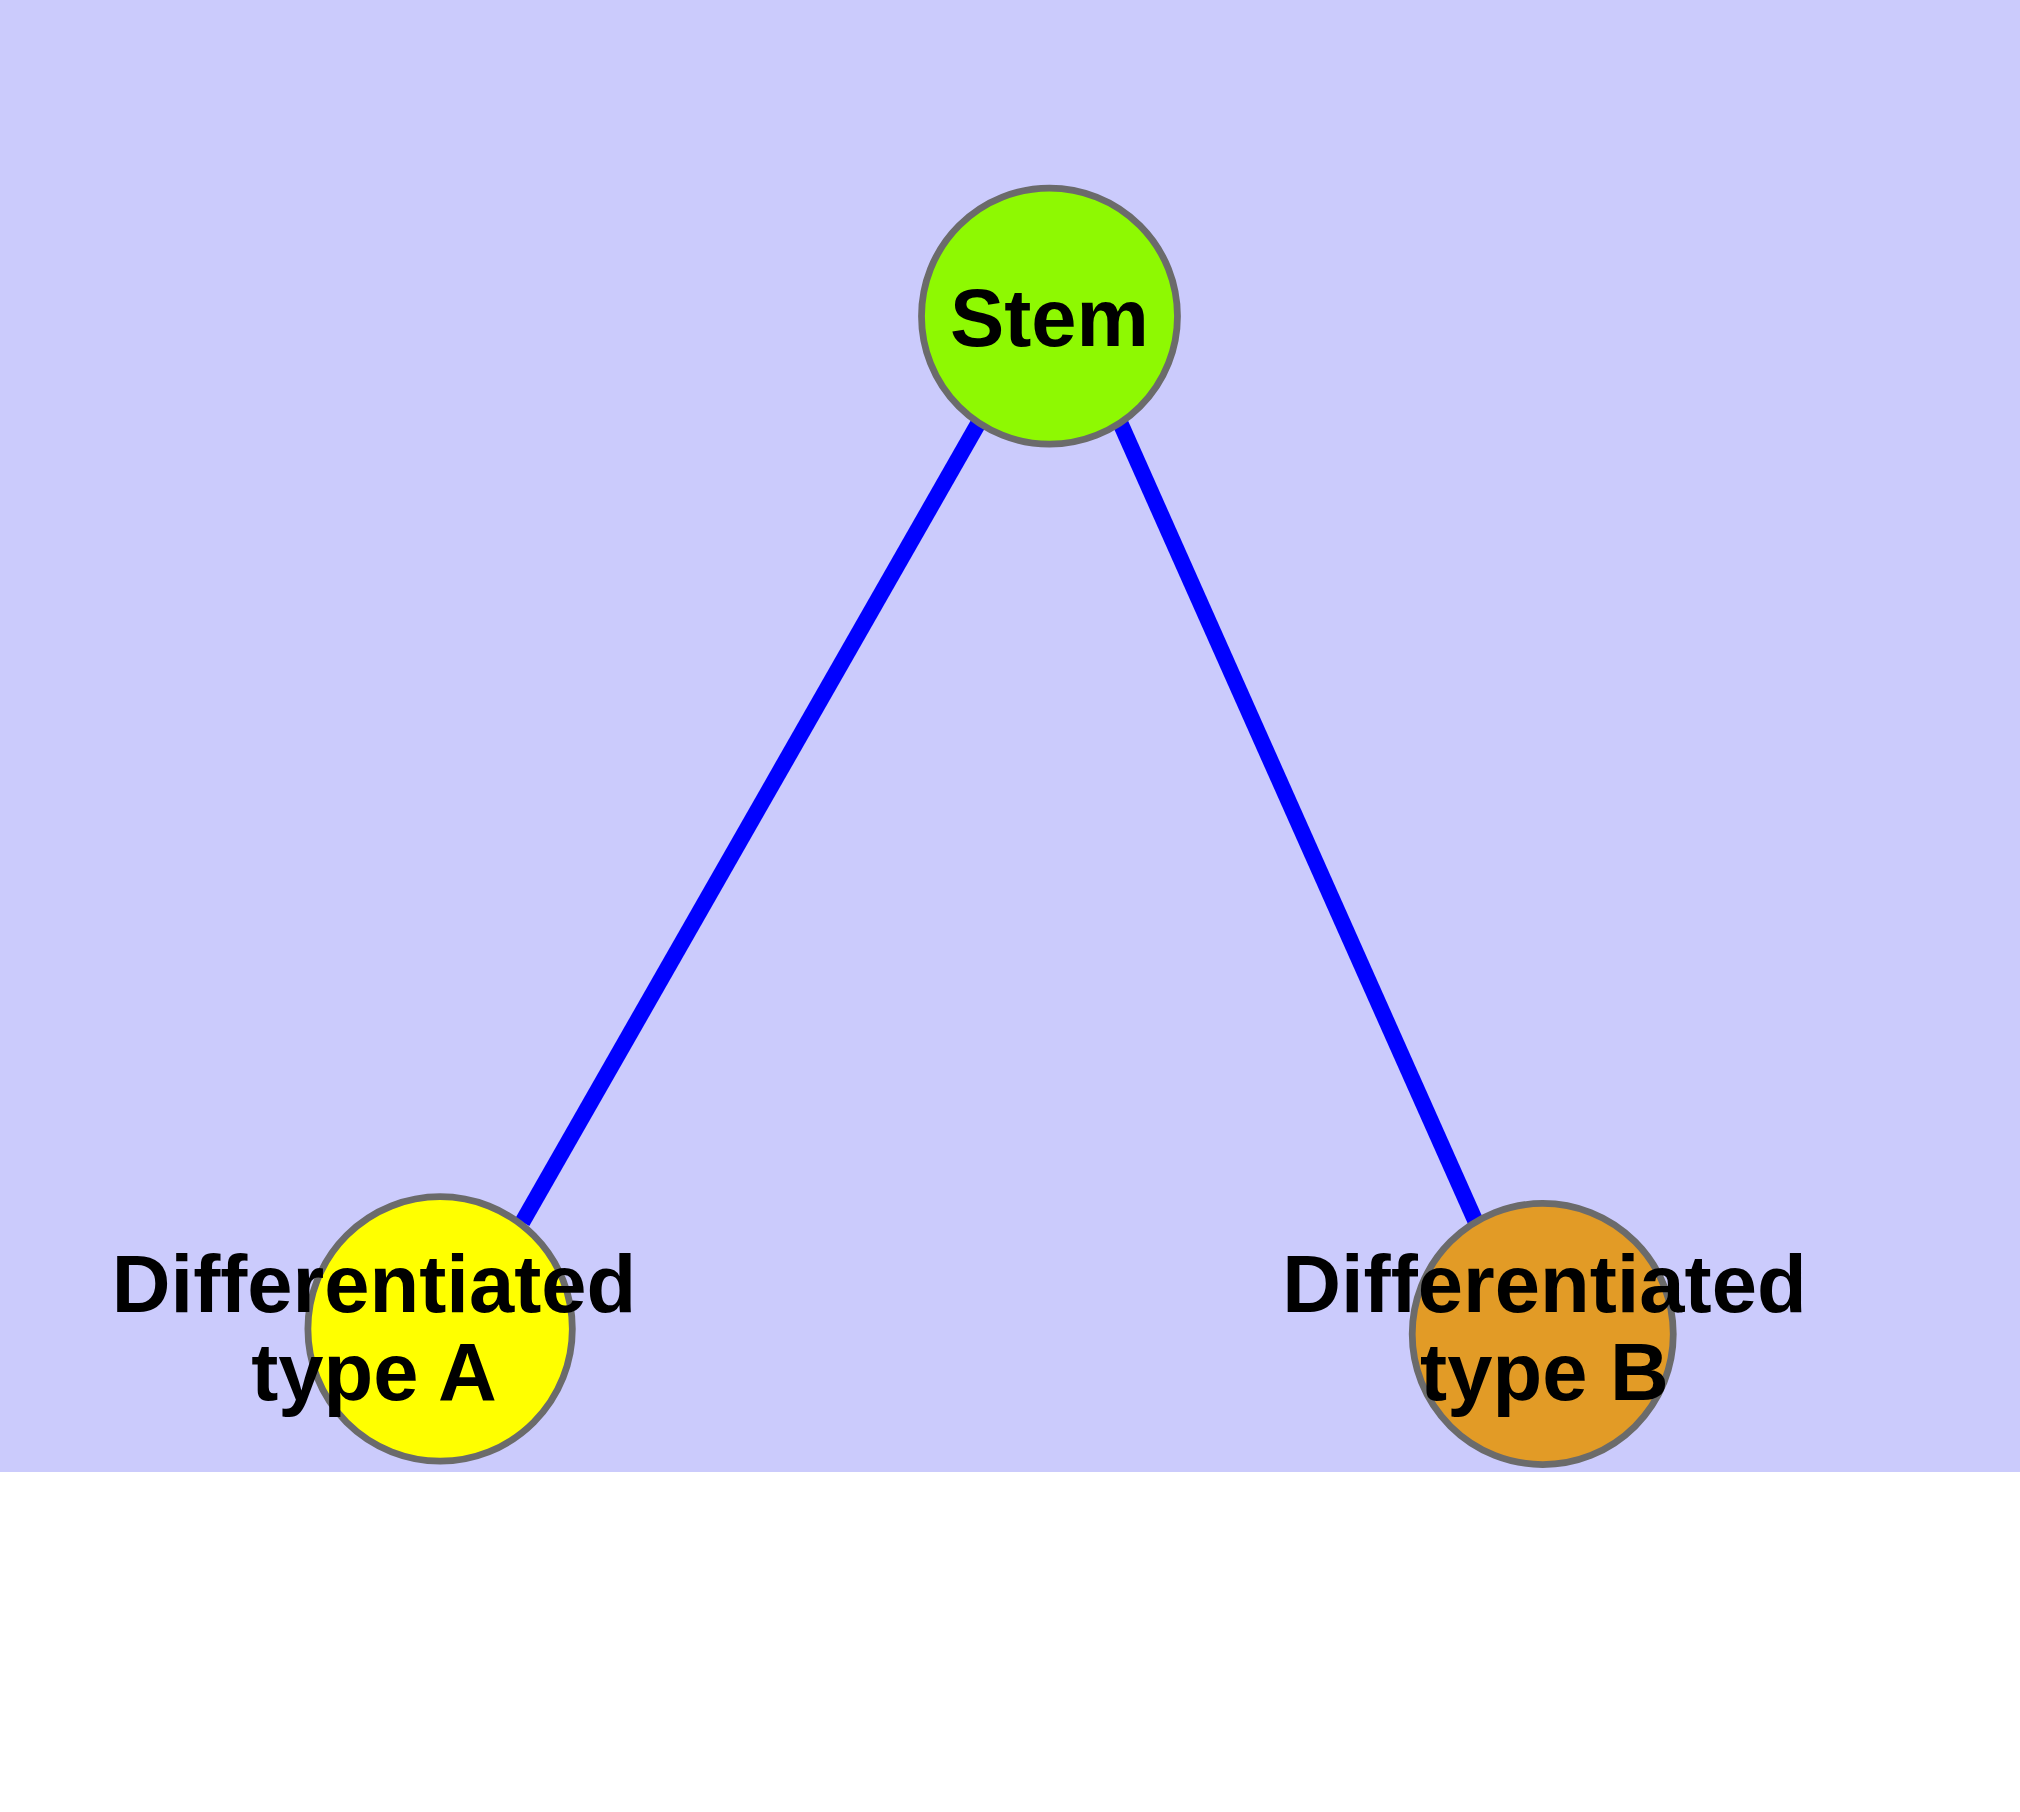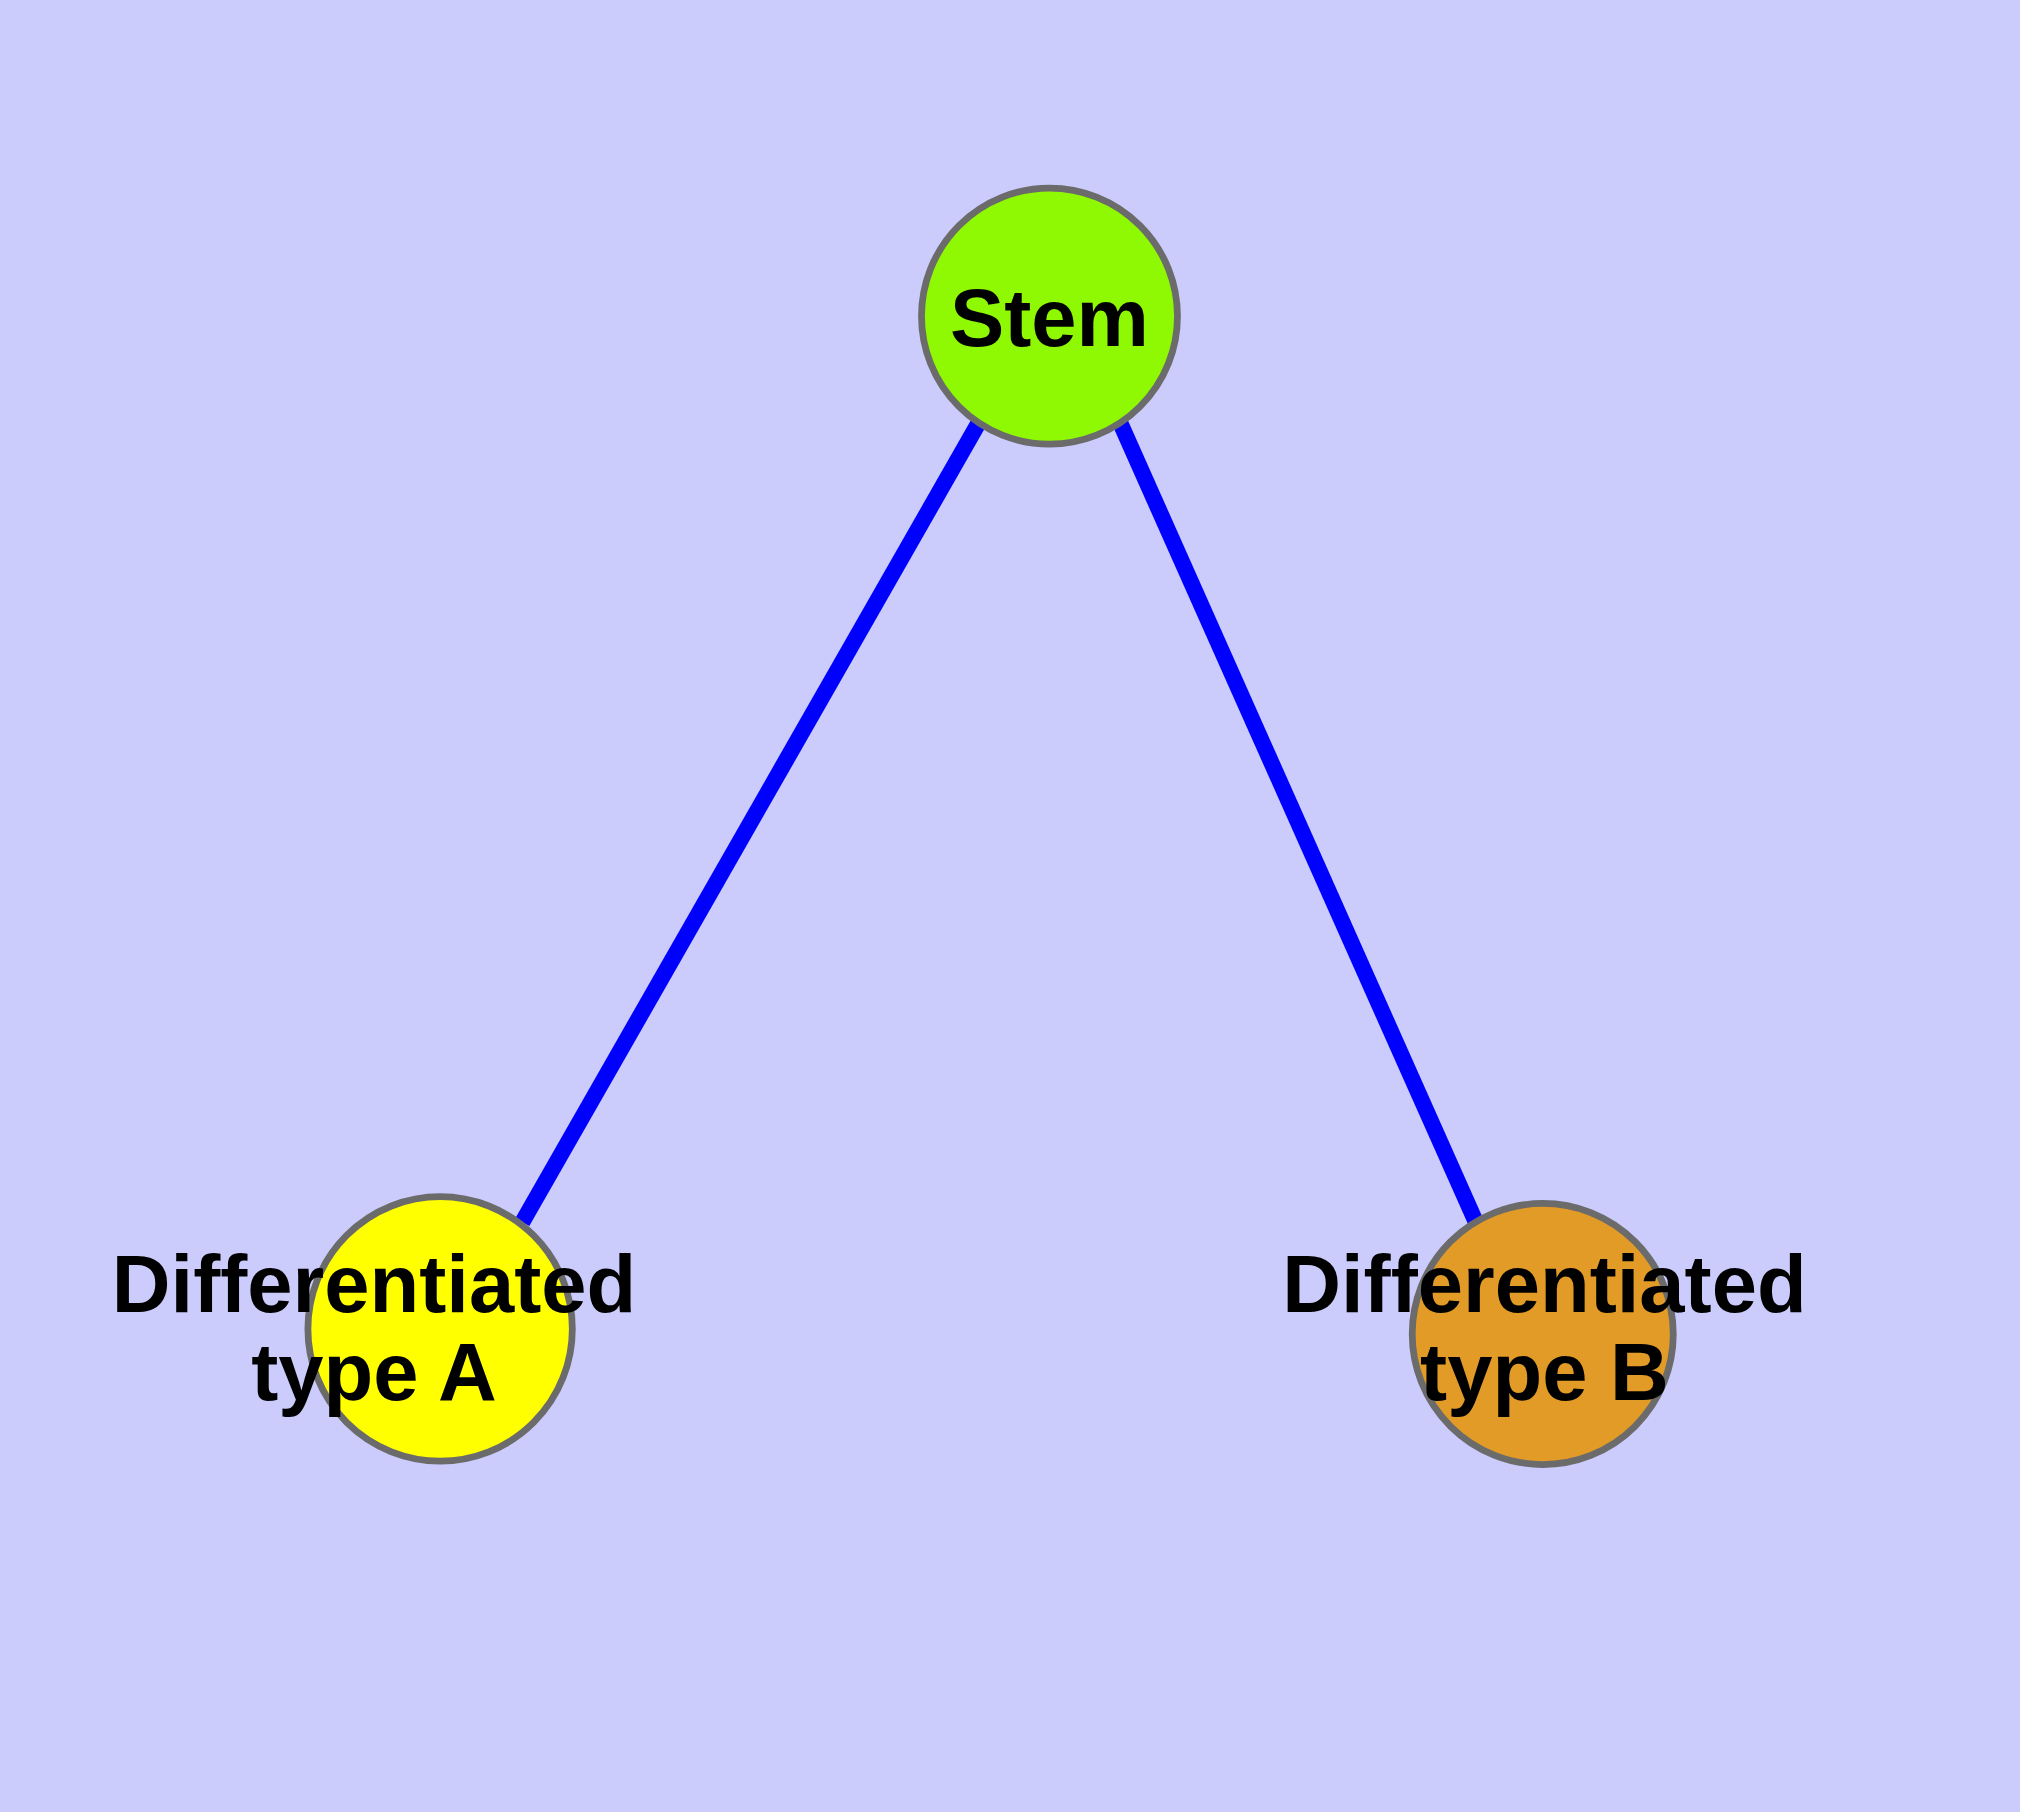--- a/index.html
+++ b/index.html
@@ -42,21 +42,21 @@
     font-size: 96px;
     fill: #000000;
     text-anchor: middle;
     dominant-baseline: alphabetic;
     white-space: pre;
   }
 </style>
 </head>
 <body>
 
-<div id="canvas" style="width: 2021px; height: 1812px;">
+<div id="canvas" style="width: 2021px; height: 1472px;">
   <div id="bg" style="background: rgb(203, 203, 252);"></div>
 
   <svg id="graph-svg" viewBox="0 0 2384 2138" xmlns="http://www.w3.org/2000/svg" style="width: 2021px; height: 1812px;">
 
     <g>
       <line class="edge-line" x1="1155" y1="498" x2="616" y2="1442" stroke="#0000ff" stroke-width="19"></line>
       <line class="edge-line" x1="1321" y1="498" x2="1742" y2="1444" stroke="#0000ff" stroke-width="19"></line>
     </g>
 
     <g>

